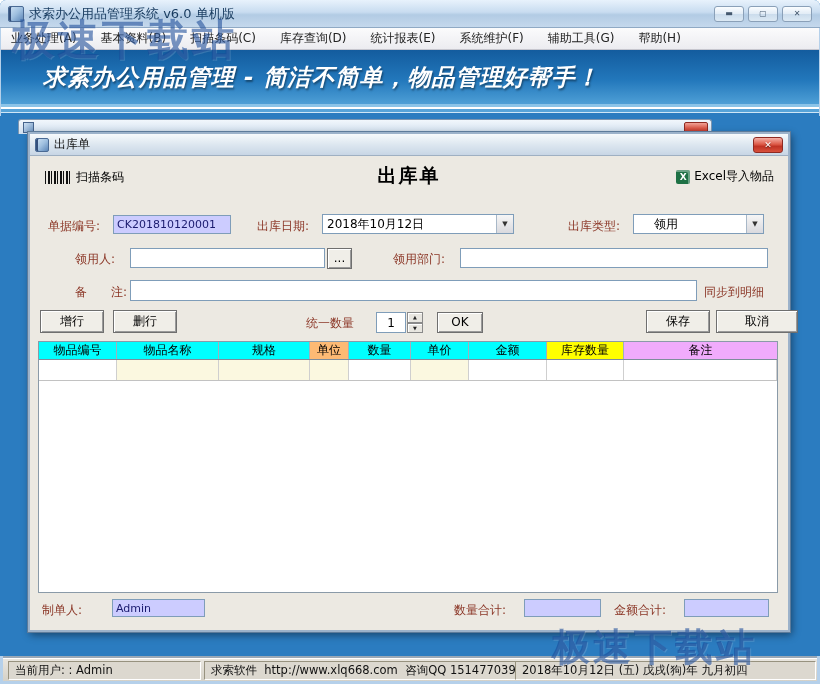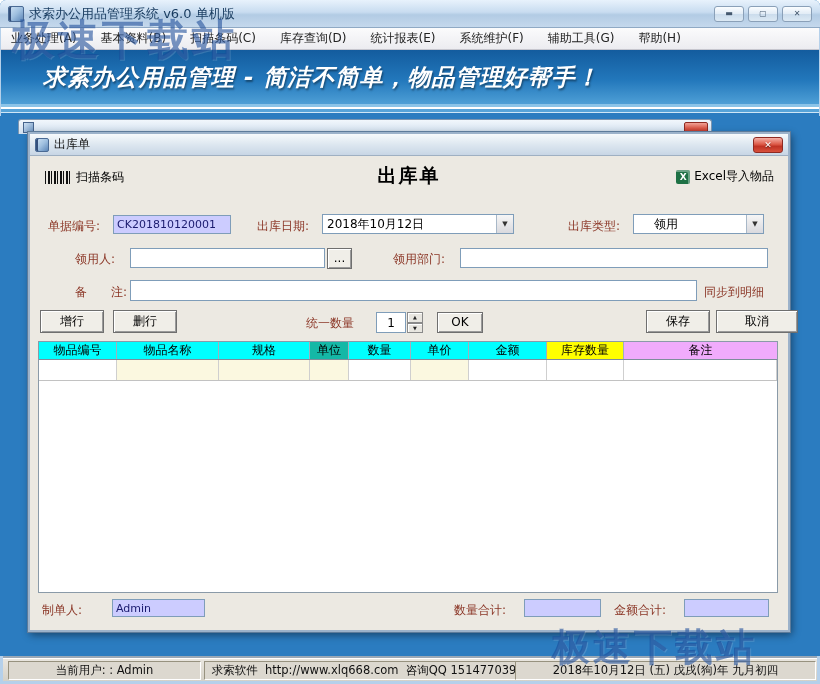--- a/index.html
+++ b/index.html
@@ -105,21 +105,21 @@
   .c0{width:78px} .c1{width:102px} .c2{width:91px} .c3{width:39px} .c4{width:62px}
   .c5{width:58px} .c6{width:78px} .c7{width:77px} .c8{flex:1; border-right:none;}
   .grid-empty { height:211px; background:#fff; }
 
   
   .statusbar { position:absolute; left:3px; right:3px; bottom:3px; height:23px;
                background:linear-gradient(180deg,#e9e6df 0%,#d5d1c7 100%);
                border-top:1px solid #ffffff; box-shadow:0 -2px 0 #9aa8b6; }
   .status-panel { position:absolute; top:2px; height:19px; border:1px solid;
                   border-color:#97927f #ffffff #ffffff #97927f; background:#dcd8cf;
-                  display:flex; align-items:center; padding:0 6px; font-size:11.5px; color:#111;justify-content:center; }
+                  display:flex; align-items:center; padding:0 6px; font-size:11.5px; color:#111; }
   .ws-pre { white-space:pre; }
 
   
   .barcode { width:25px; height:13px; margin-right:6px;
              background:repeating-linear-gradient(90deg,#111 0 1px,transparent 1px 3px,#111 3px 5px,transparent 5px 6px); }
   .xlicon { width:14px; height:14px; margin-right:4px; border-radius:2px; background:#1e7145;
             color:#fff; font-size:9px; font-weight:bold; display:flex; align-items:center; justify-content:center;
             box-shadow:inset -2px 2px 0 rgba(255,255,255,.35); }
   .scan-group { position:absolute; left:15px; top:13px; display:flex; align-items:center; }
   .excel-group { position:absolute; right:14px; top:12px; display:flex; align-items:center; }
@@ -234,21 +234,21 @@
         </div>
         <button class="btn btn-sm" style="left:407px; top:156px; width:46px;">OK</button>
         <button class="btn" style="left:616px; top:154px; width:64px;">保存</button>
         <button class="btn" style="left:686px; top:154px; width:82px;">取消</button>
 
         <div class="grid">
           <div class="grid-head">
             <div class="gc c0" style="background-color: rgb(0, 255, 255);">物品编号</div>
             <div class="gc c1" style="background-color: rgb(0, 255, 255);">物品名称</div>
             <div class="gc c2" style="background-color: rgb(0, 255, 255);">规格</div>
-            <div class="gc c3" style="background-color: #14b8a6;">单位</div>
+            <div class="gc c3" style="background-color: #fdba74;">单位</div>
             <div class="gc c4" style="background-color: rgb(0, 255, 255);">数量</div>
             <div class="gc c5" style="background-color: rgb(0, 255, 255);">单价</div>
             <div class="gc c6" style="background-color: rgb(0, 255, 255);">金额</div>
             <div class="gc c7" style="background-color: rgb(255, 255, 0);">库存数量</div>
             <div class="gc c8" style="background-color: #f0abfc;">备注</div>
           </div>
           <div class="grid-row">
             <div class="gc c0" style="background-color: rgb(255, 255, 255);"></div>
             <div class="gc c1" style="background-color: rgb(251, 248, 224);"></div>
             <div class="gc c2" style="background-color: rgb(251, 248, 224);"></div>

